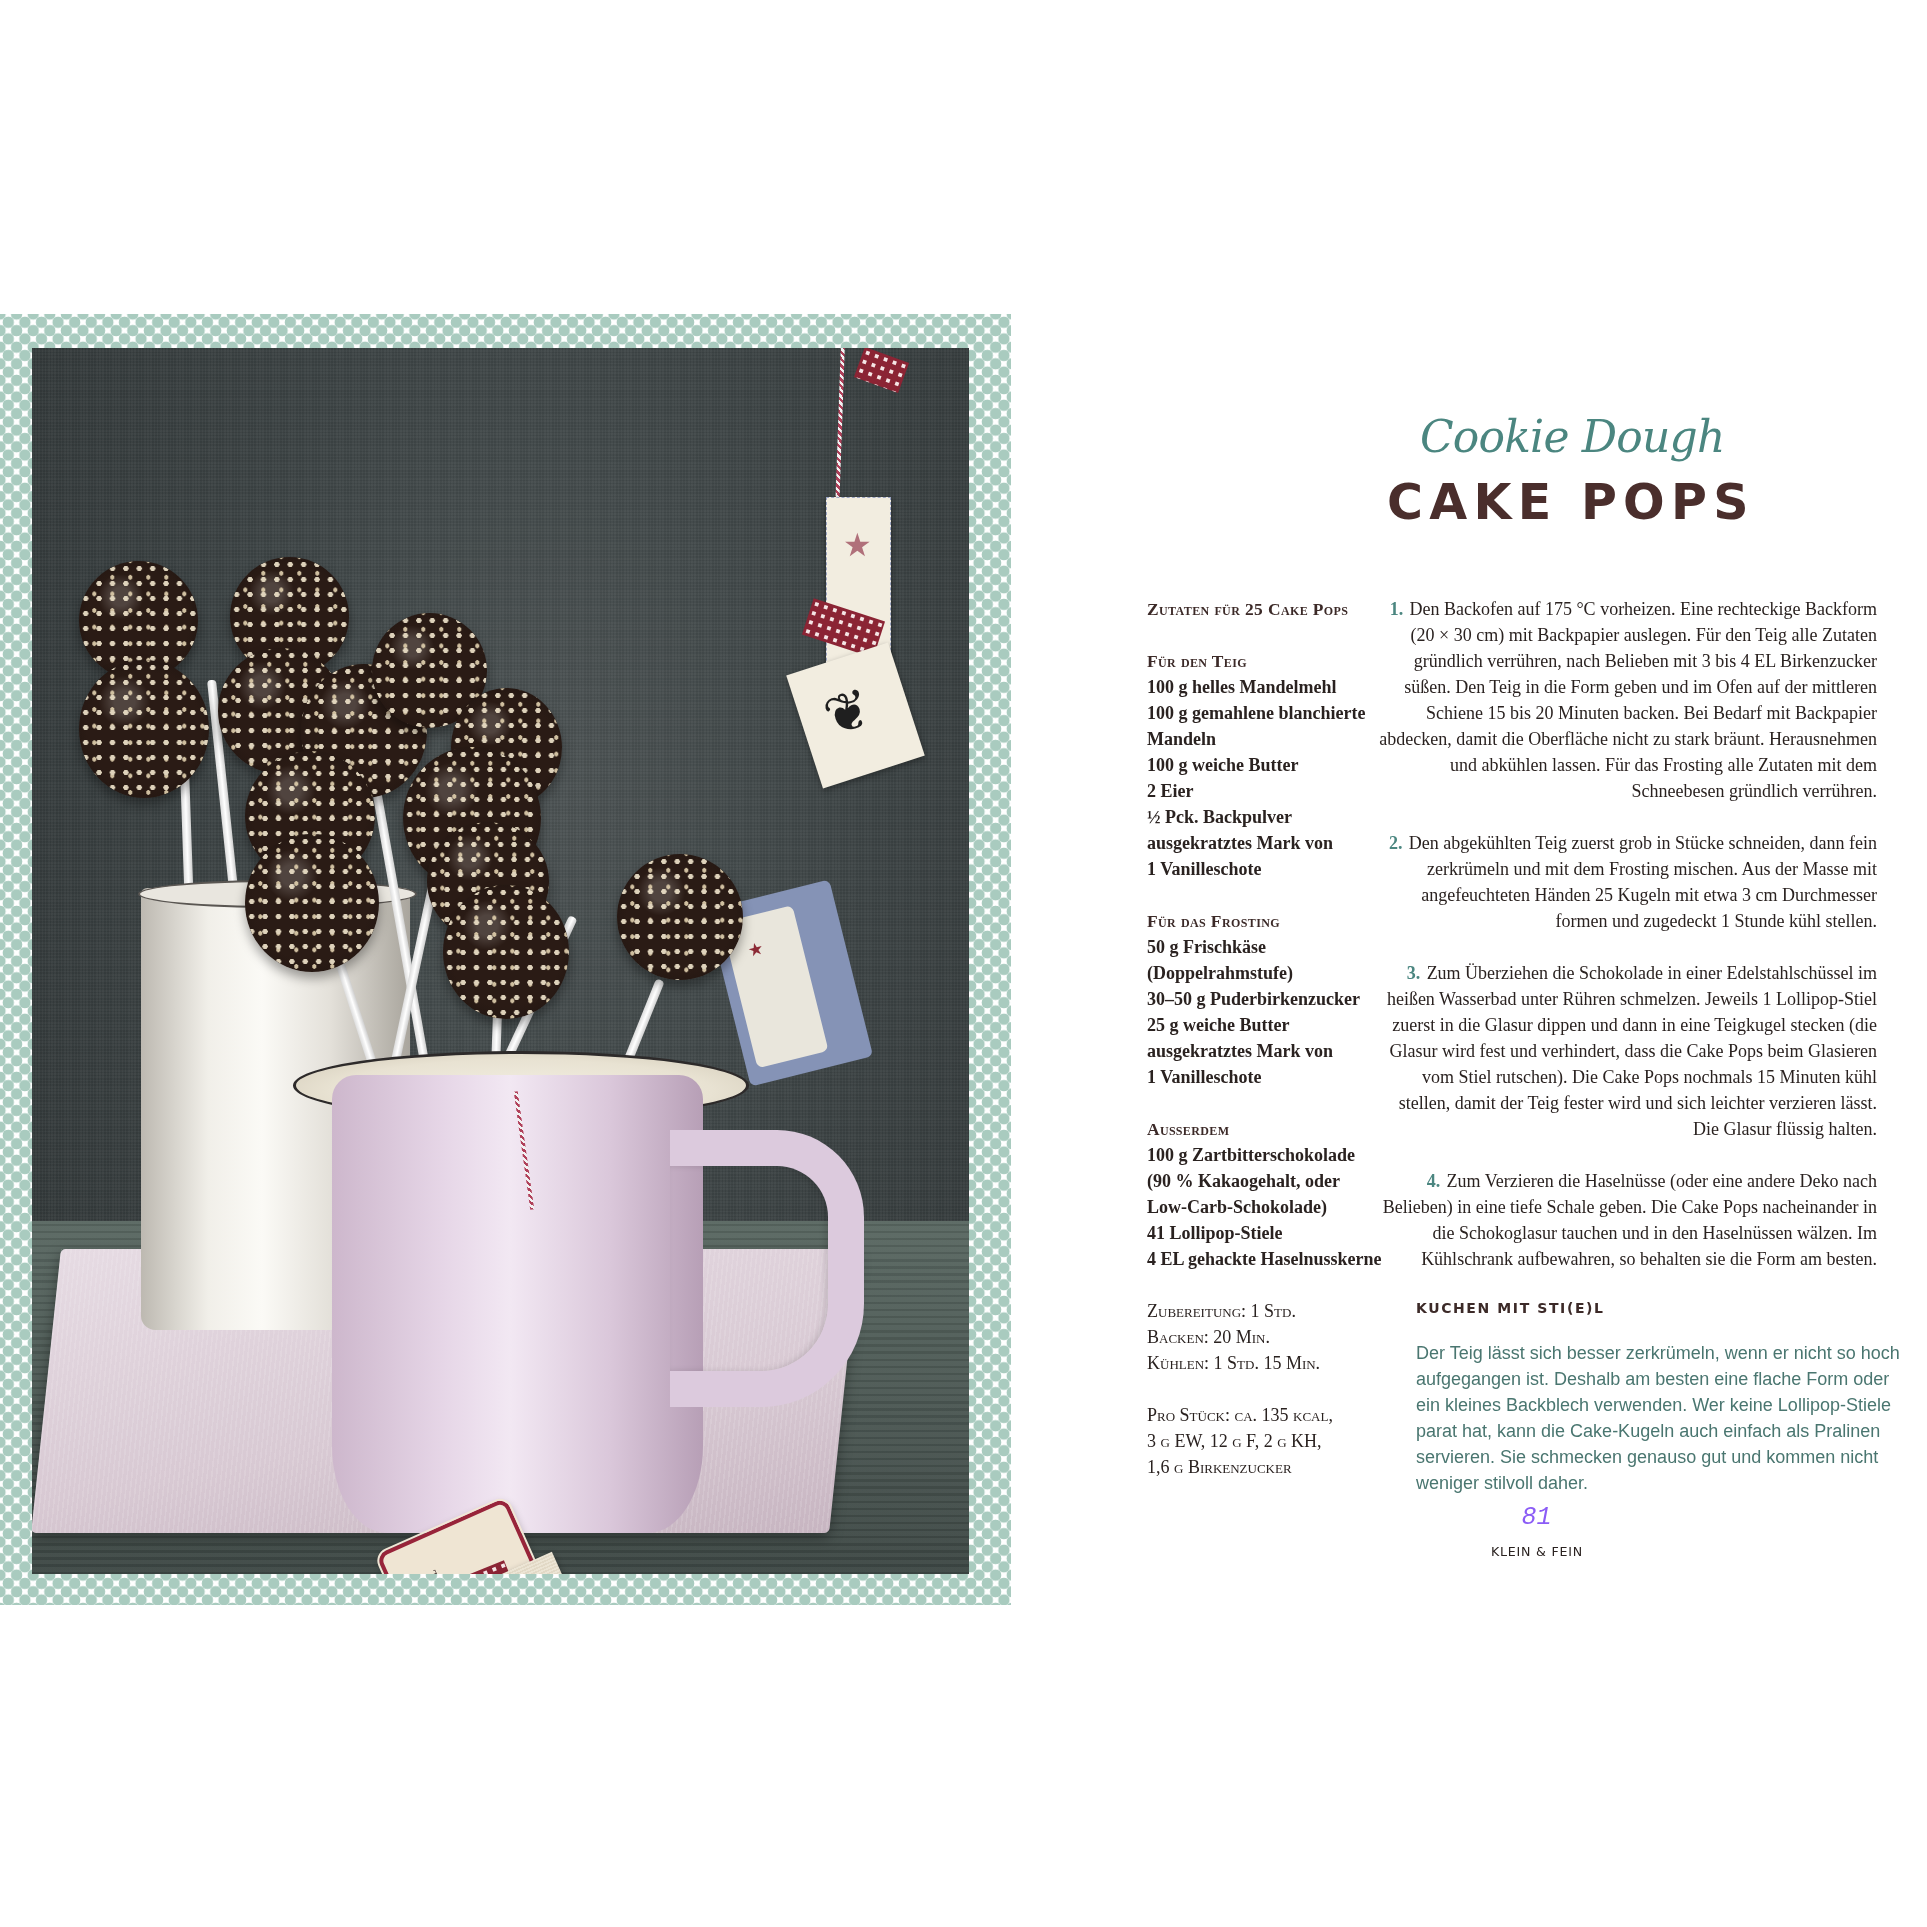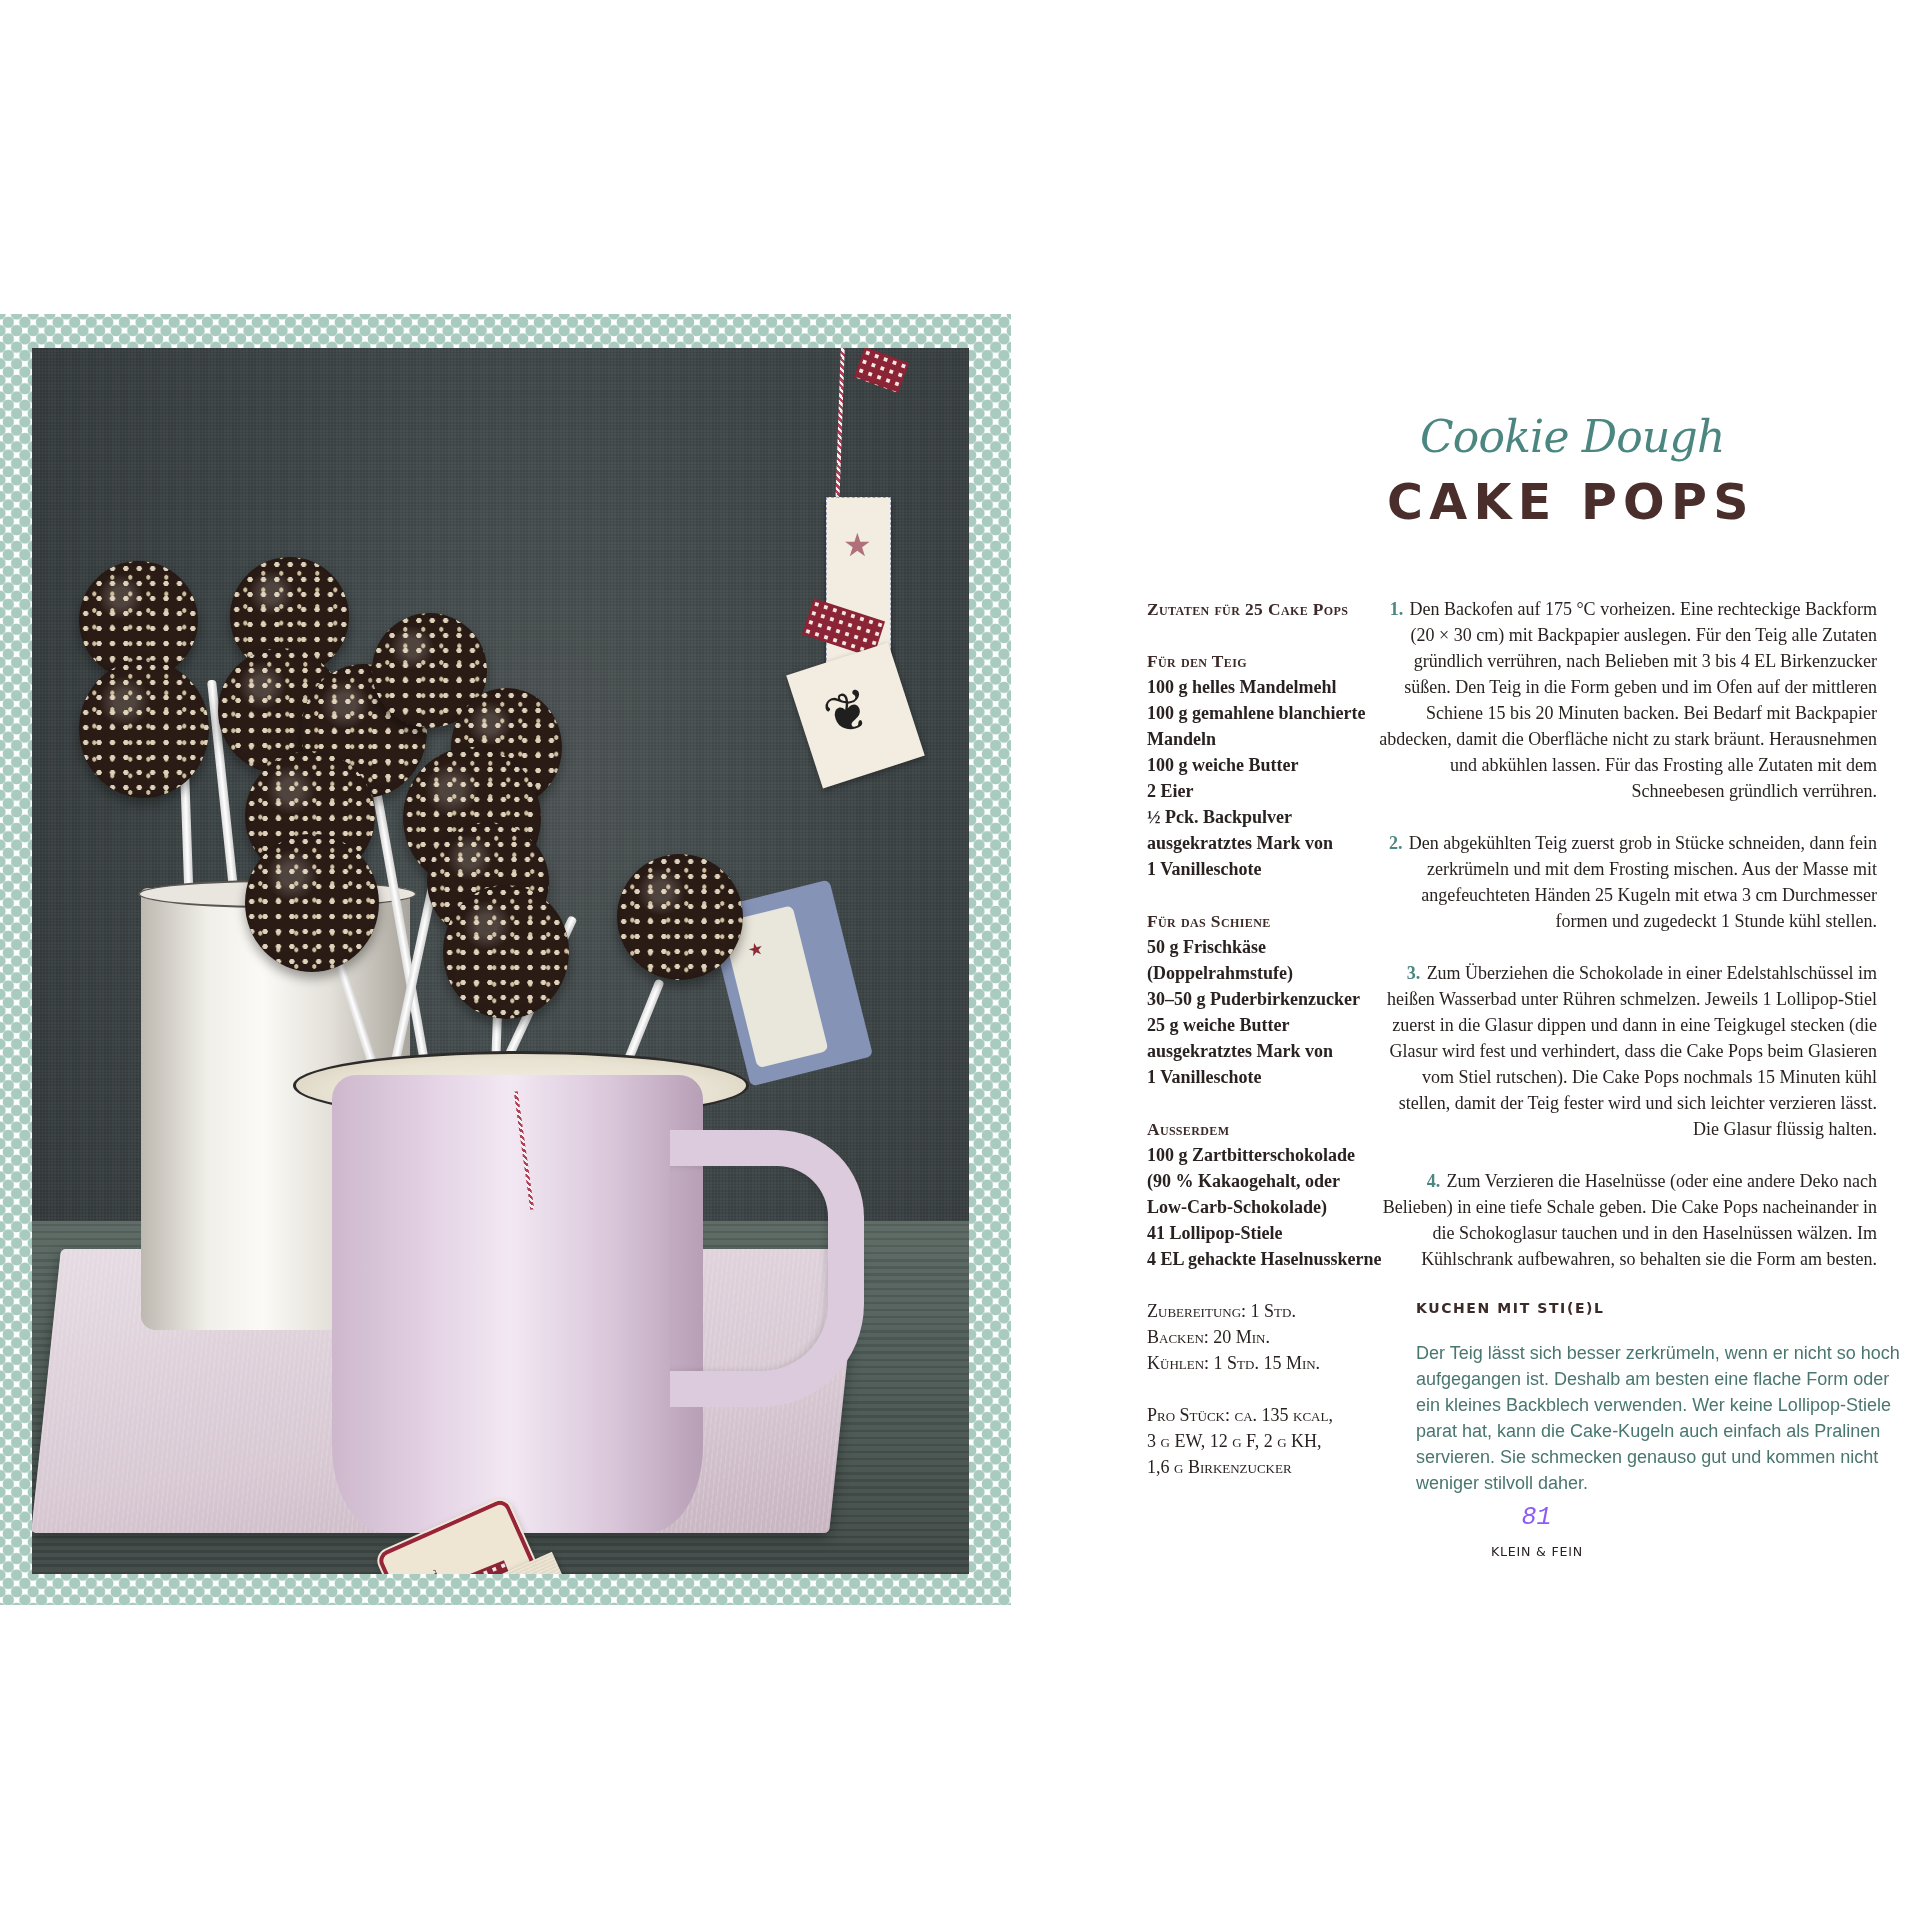--- a/index.html
+++ b/index.html
@@ -254,21 +254,21 @@
   <div class="ing-line">100 g helles Mandelmehl</div>
   <div class="ing-line">100 g gemahlene blanchierte</div>
   <div class="ing-line">Mandeln</div>
   <div class="ing-line">100 g weiche Butter</div>
   <div class="ing-line">2 Eier</div>
   <div class="ing-line">½ Pck. Backpulver</div>
   <div class="ing-line">ausgekratztes Mark von</div>
   <div class="ing-line">1 Vanilleschote</div>
   <div class="ing-gap"></div>
 
-  <div class="ing-heading">Für das Schiene</div>
+  <div class="ing-heading">Für das Frosting</div>
   <div class="ing-line">50 g Frischkäse</div>
   <div class="ing-line">(Doppelrahmstufe)</div>
   <div class="ing-line">30–50 g Puderbirkenzucker</div>
   <div class="ing-line">25 g weiche Butter</div>
   <div class="ing-line">ausgekratztes Mark von</div>
   <div class="ing-line">1 Vanilleschote</div>
   <div class="ing-gap"></div>
 
   <div class="ing-heading">Außerdem</div>
   <div class="ing-line">100 g Zartbitterschokolade</div>

